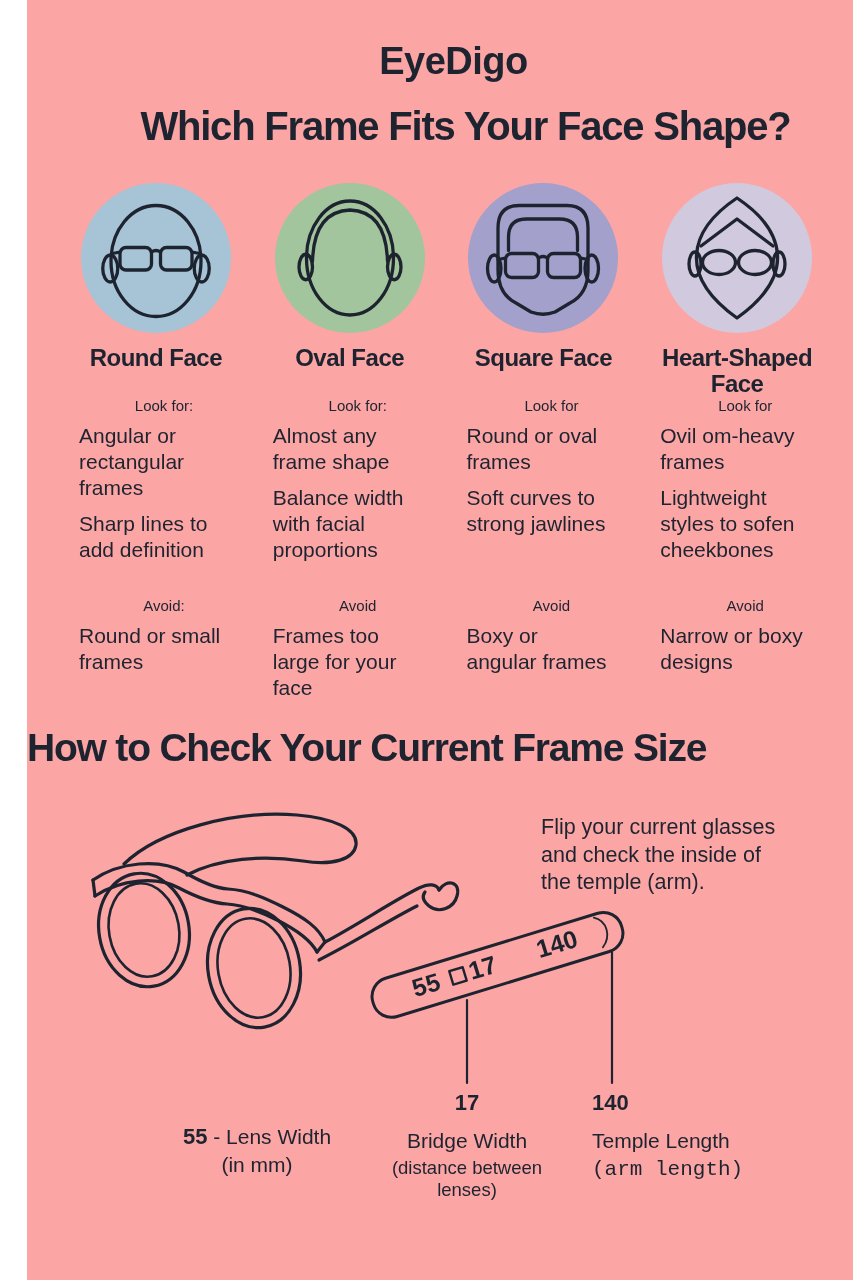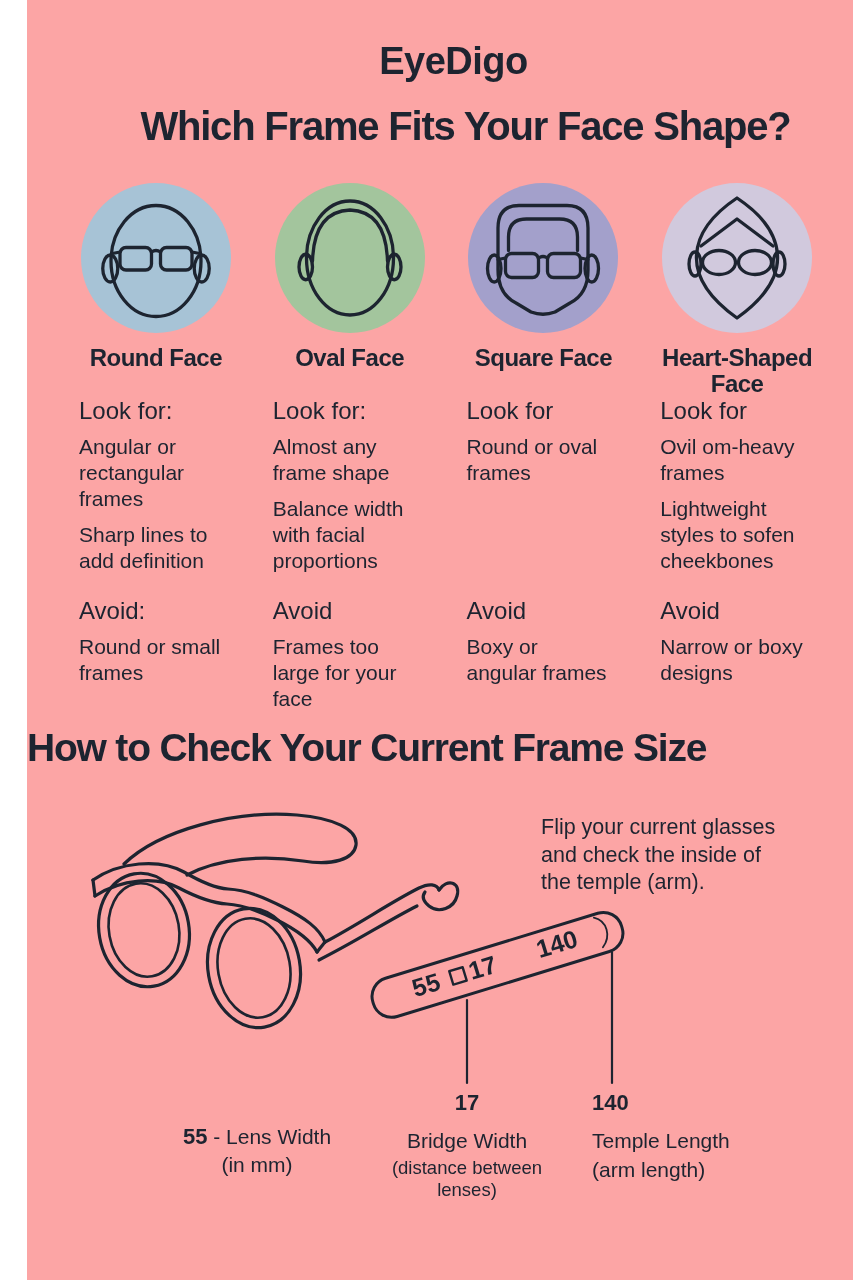--- a/index.html
+++ b/index.html
@@ -26,41 +26,41 @@
     display:flex; align-items:center; justify-content:center;
   }
   .circle svg{display:block;}
   .face-name{
     margin-top:12px; height:52px; text-align:center;
     font-size:24px; font-weight:bold; line-height:1.1; letter-spacing:-0.5px;
     white-space:pre-line;
   }
   .tipblock{align-self:flex-start; padding-left:20px; width:170px;}
   .look{height:200px;}
-  .tip-label{margin:0 0 9px 0; font-size:24px;}
+  .tip-label{margin:0 0 9px 0; font-size:15px;text-align:center;}
   .tip{margin:0 0 10px 0; font-size:21px; line-height:1.24; white-space:pre-line;}
   .title2{
     position:absolute; top:726px; left:0; width:786px; text-align:left;
     font-size:39px; font-weight:bold; letter-spacing:-1.2px;
   }
   .glasses-art{position:absolute; left:40px; top:800px;}
   .instruction{
     position:absolute; left:514px; top:814px; width:290px;
     font-size:21.5px; line-height:1.28; white-space:pre-line;
   }
   .mlabel{position:absolute; font-size:21px; line-height:1.2;}
   .mlabel .mv{font-weight:bold; font-size:22px;}
   .mlabel .mname{margin-top:12px; font-size:21px;}
   .mlabel .msub{margin-top:3px; font-size:19px; white-space:pre-line;}
   .lbl-lens{left:118px; top:1124px; width:224px; text-align:center;}
   .lbl-lens .msub{font-size:21px; margin-top:2px;}
   .lbl-bridge{left:352px; top:1090px; width:176px; text-align:center;}
   .lbl-bridge .msub{font-size:18.5px;}
   .lbl-temple{left:565px; top:1090px; width:210px; text-align:left;}
-  .lbl-temple .msub{font-size:21px;}
+  .lbl-temple .msub{font-size:21px;font-family:Liberation Mono, monospace;}
   .art-text{font-weight:600; font-size:25px;}
 </style>
 </head>
 <body>
 
 <div class="page" style="background-color: #fca5a5; margin-left: 27px;">
 
   <div class="brand">EyeDigo</div>
   <div class="title1">Which Frame Fits Your Face Shape?</div>
 
@@ -139,20 +139,22 @@
               <path d="M25 50 L20 51"></path>
               <path d="M75 50 L80 51"></path>
           </g>
         </svg>
       </div>
       <div class="face-name">Square Face</div>
       <div class="tipblock look">
         <p class="tip-label">Look for</p>
         <p class="tip">Round or oval
 frames</p>
+        <p class="tip">Soft curves to
+strong jawlines</p>
       </div>
       <div class="tipblock avoid">
         <p class="tip-label">Avoid</p>
         <p class="tip">Boxy or
 angular frames</p>
       </div>
     </div>
 
     <div class="face-col">
       <div class="circle" style="background-color: rgb(209, 201, 221);">

